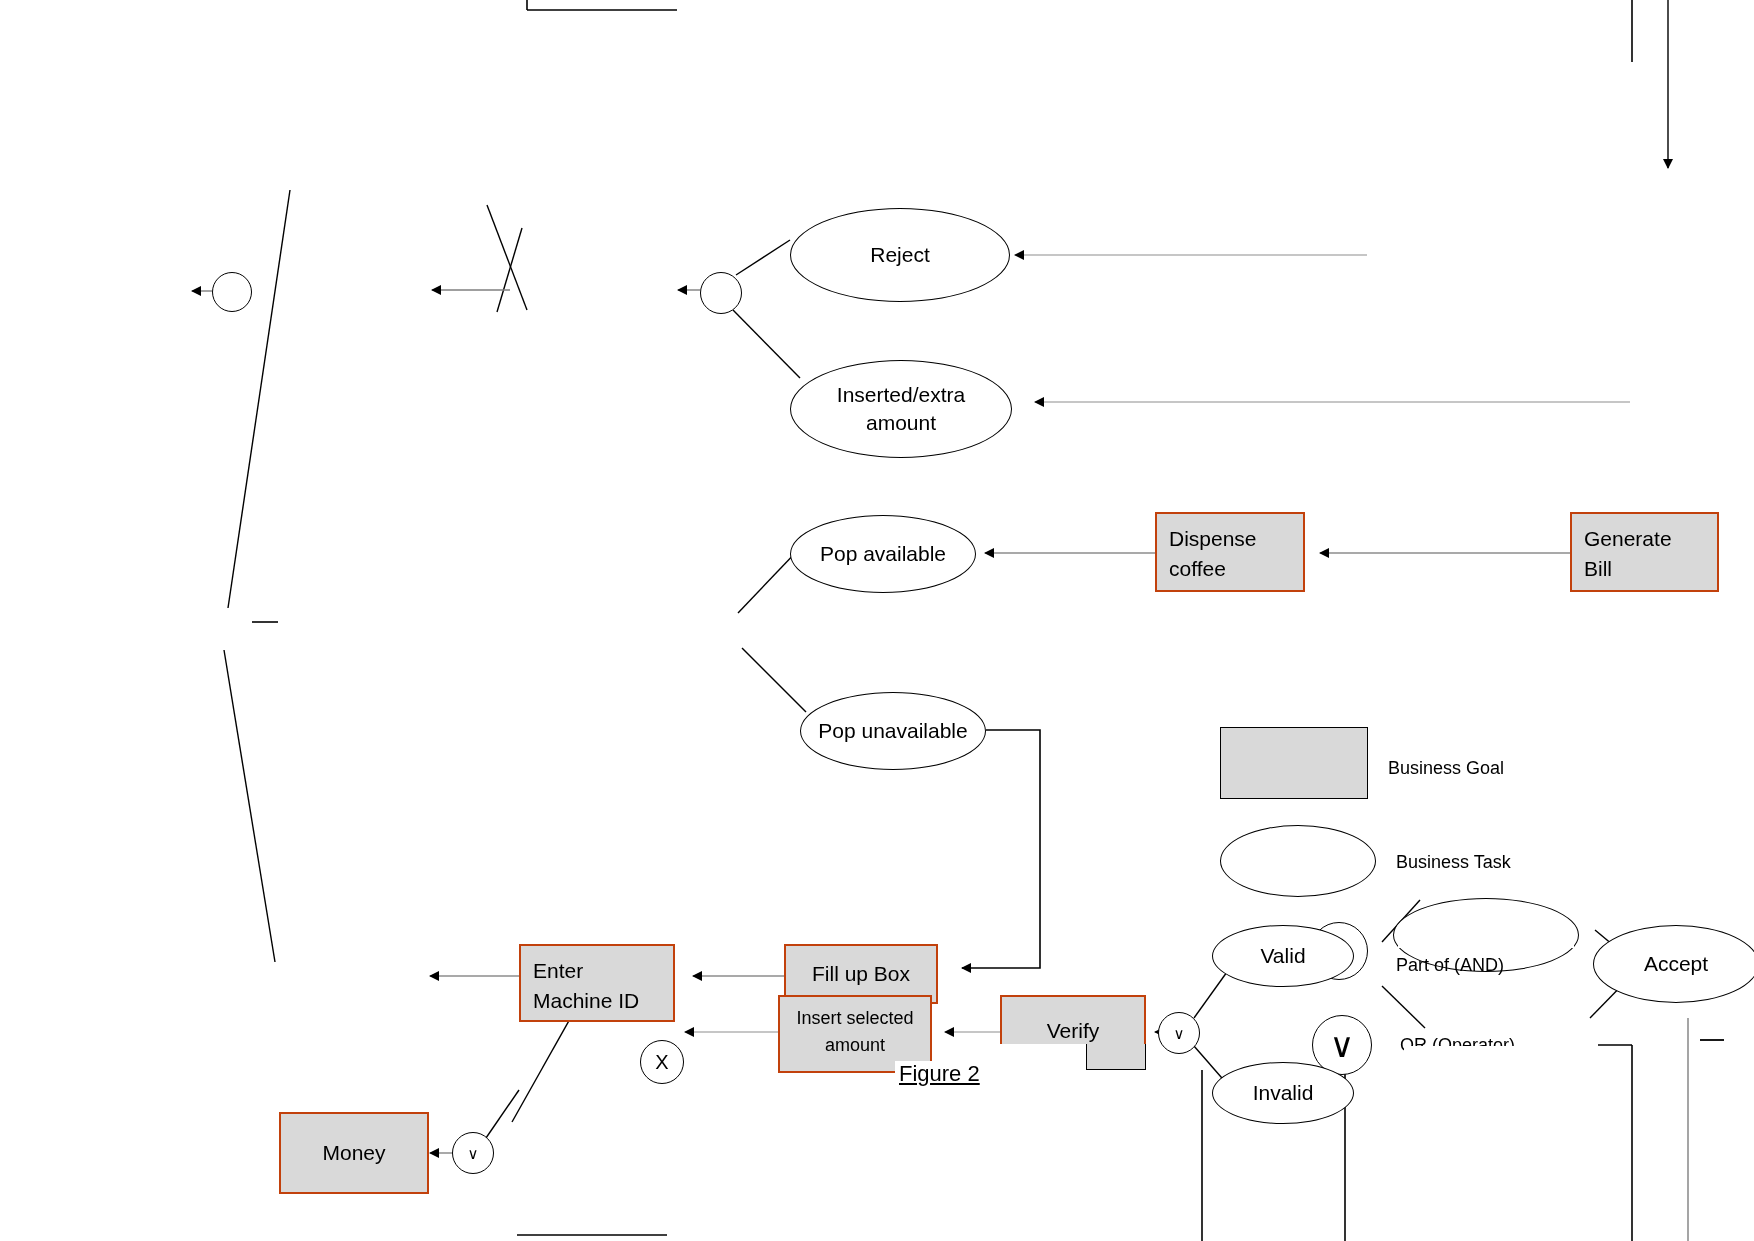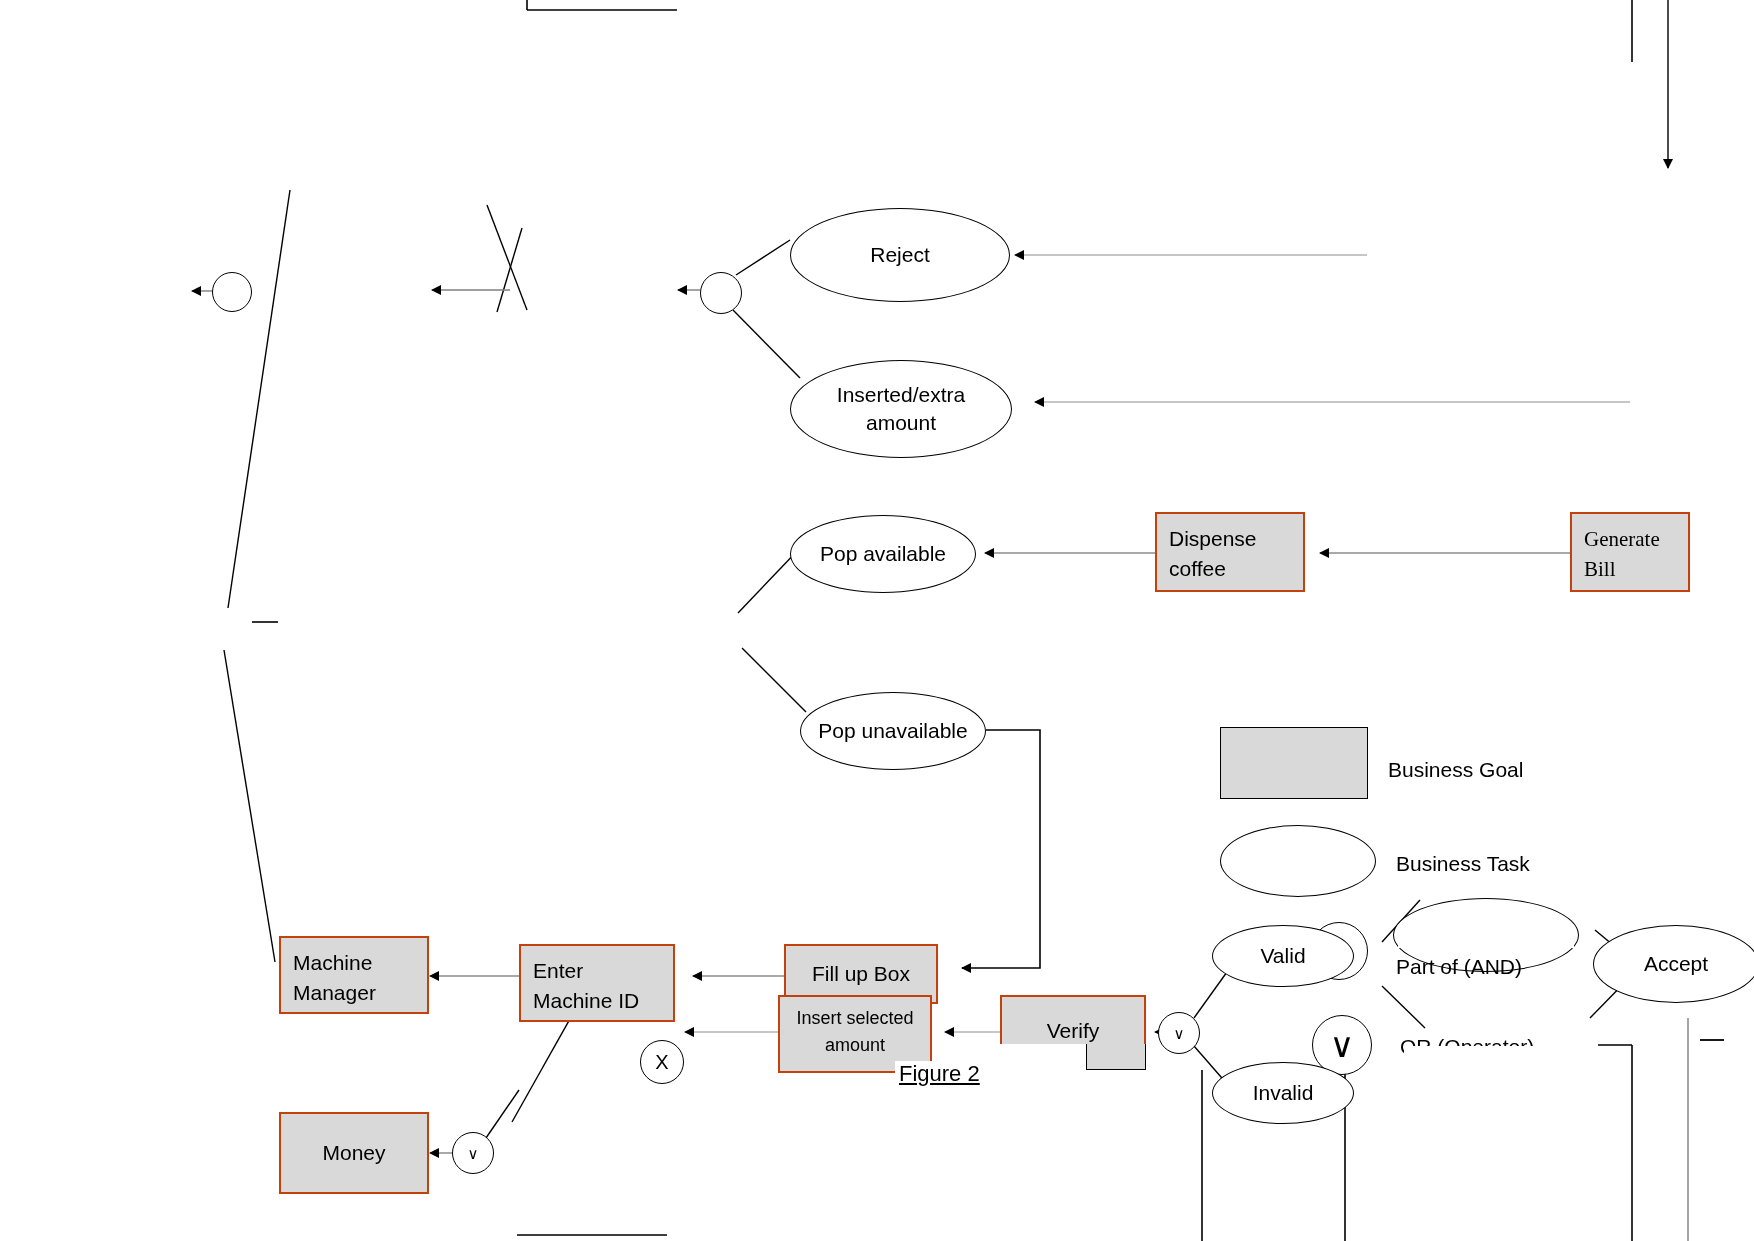--- a/index.html
+++ b/index.html
@@ -59,21 +59,21 @@
     display:flex;
     align-items:center;
     justify-content:center;
     font-size:15px;
     line-height:1;
   }
   .op.big{ font-size:34px; font-weight:400; }
   .op.plain{ }
   .legend-label{
     position:absolute;
-    font-size:21px;
+    font-size:18px;
     white-space:nowrap;
   }
   .caption{
     position:absolute;
     font-size:22px;
     text-decoration:underline;
     background:#ffffff;
     padding:0 4px;
   }
   .blank-rect{
@@ -201,29 +201,25 @@
 
   <div class="node task" style="left:800px; top:692px; width:186px; height:78px;">
     <span>Pop unavailable</span>
   </div>
 
   <div class="node goal" style="left:1155px; top:512px; width:150px; height:80px;">
     <span>Dispense
 coffee</span>
   </div>
 
-  <div class="node goal" style="left:1570px; top:512px; width:120px; height:80px;font-family:Liberation Serif, serif;">
+  <div class="node goal" style="left:1570px; top:512px; width:149px; height:80px;">
     <span>Generate
 Bill</span>
   </div>
 
-  <div class="node goal" style="left:279px; top:936px; width:150px; height:78px;">
-    <span>Machine
-Manager</span>
-  </div>
 
   <div class="node goal" style="left:519px; top:944px; width:156px; height:78px;">
     <span>Enter
 Machine ID</span>
   </div>
 
   <div class="node goal center" style="left:784px; top:944px; width:154px; height:60px; padding:0 10px;">
     <span>Fill up Box</span>
   </div>
 

